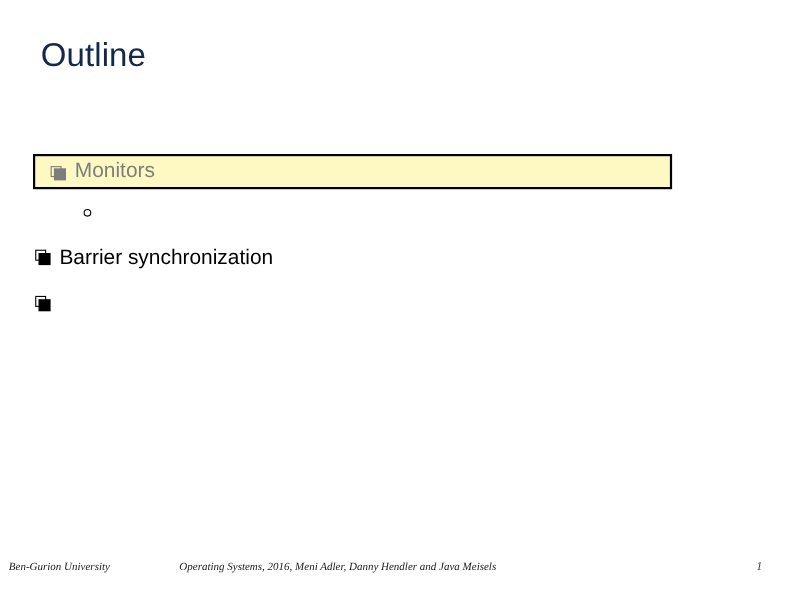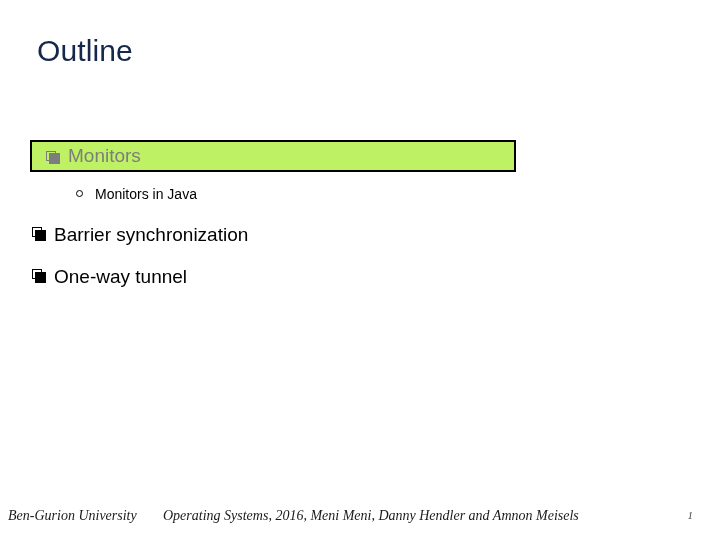--- a/index.html
+++ b/index.html
@@ -57,23 +57,23 @@
     height: 42px;
     font-size: 19px;
     line-height: 30px;
     color: #000000;
   }
 
   
   .lvl1.highlight {
     margin-left: 30px;
     padding-left: 14px;
-    width: 486px;
+    width: 581px;
     height: 32px;
-    background: #bef264;
+    background: #fef9c3;
     border: 2px solid #000000;
     box-sizing: border-box;
     color: #7d7d7d;
     align-items: center;
     margin-bottom: 10px;
   }
 
   
   .lvl2 {
     padding-left: 76px;
@@ -136,21 +136,21 @@
     position: absolute;
     left: 0;
     bottom: 0;
     width: 720px;
     height: 46px;
   }
   .footer-text {
     position: absolute;
     font-family: "Liberation Serif", serif;
     font-style: italic;
-    font-size: 14px;
+    font-size: 10px;
     line-height: 12px;
     color: #1a1a1a;
     white-space: nowrap;
   }
   .footer-left  { left: 8px;  top: 16px; }
   .footer-center{ left: 163px; top: 16px; }
   .footer-page  {
     right: 27px;
     top: 15px;
     color: #4a4a4a;
@@ -166,36 +166,34 @@
 
   <div class="body-list">
 
     <div class="bullet-row lvl1 highlight">
       <span class="marker-square"></span>
       <span class="bullet-text">Monitors</span>
     </div>
 
     <div class="bullet-row lvl2">
       <span class="marker-circle"></span>
-      <span class="bullet-text">Monitors in Java</span>
     </div>
 
     <div class="bullet-row lvl1">
       <span class="marker-square"></span>
       <span class="bullet-text">Barrier synchronization</span>
     </div>
 
 
 
     <div class="bullet-row lvl1">
       <span class="marker-square"></span>
-      <span class="bullet-text">One-way tunnel</span>
     </div>
 
   </div>
 
   <div class="footer">
     <div class="footer-text footer-left">Ben-Gurion University</div>
-    <div class="footer-text footer-center">Operating Systems, 2016, Meni Meni, Danny Hendler and Amnon Meisels</div>
+    <div class="footer-text footer-center">Operating Systems, 2016, Meni Adler, Danny Hendler and Java Meisels</div>
     <div class="footer-text footer-page">1</div>
   </div>
 
 </div>
 
 </body></html>

